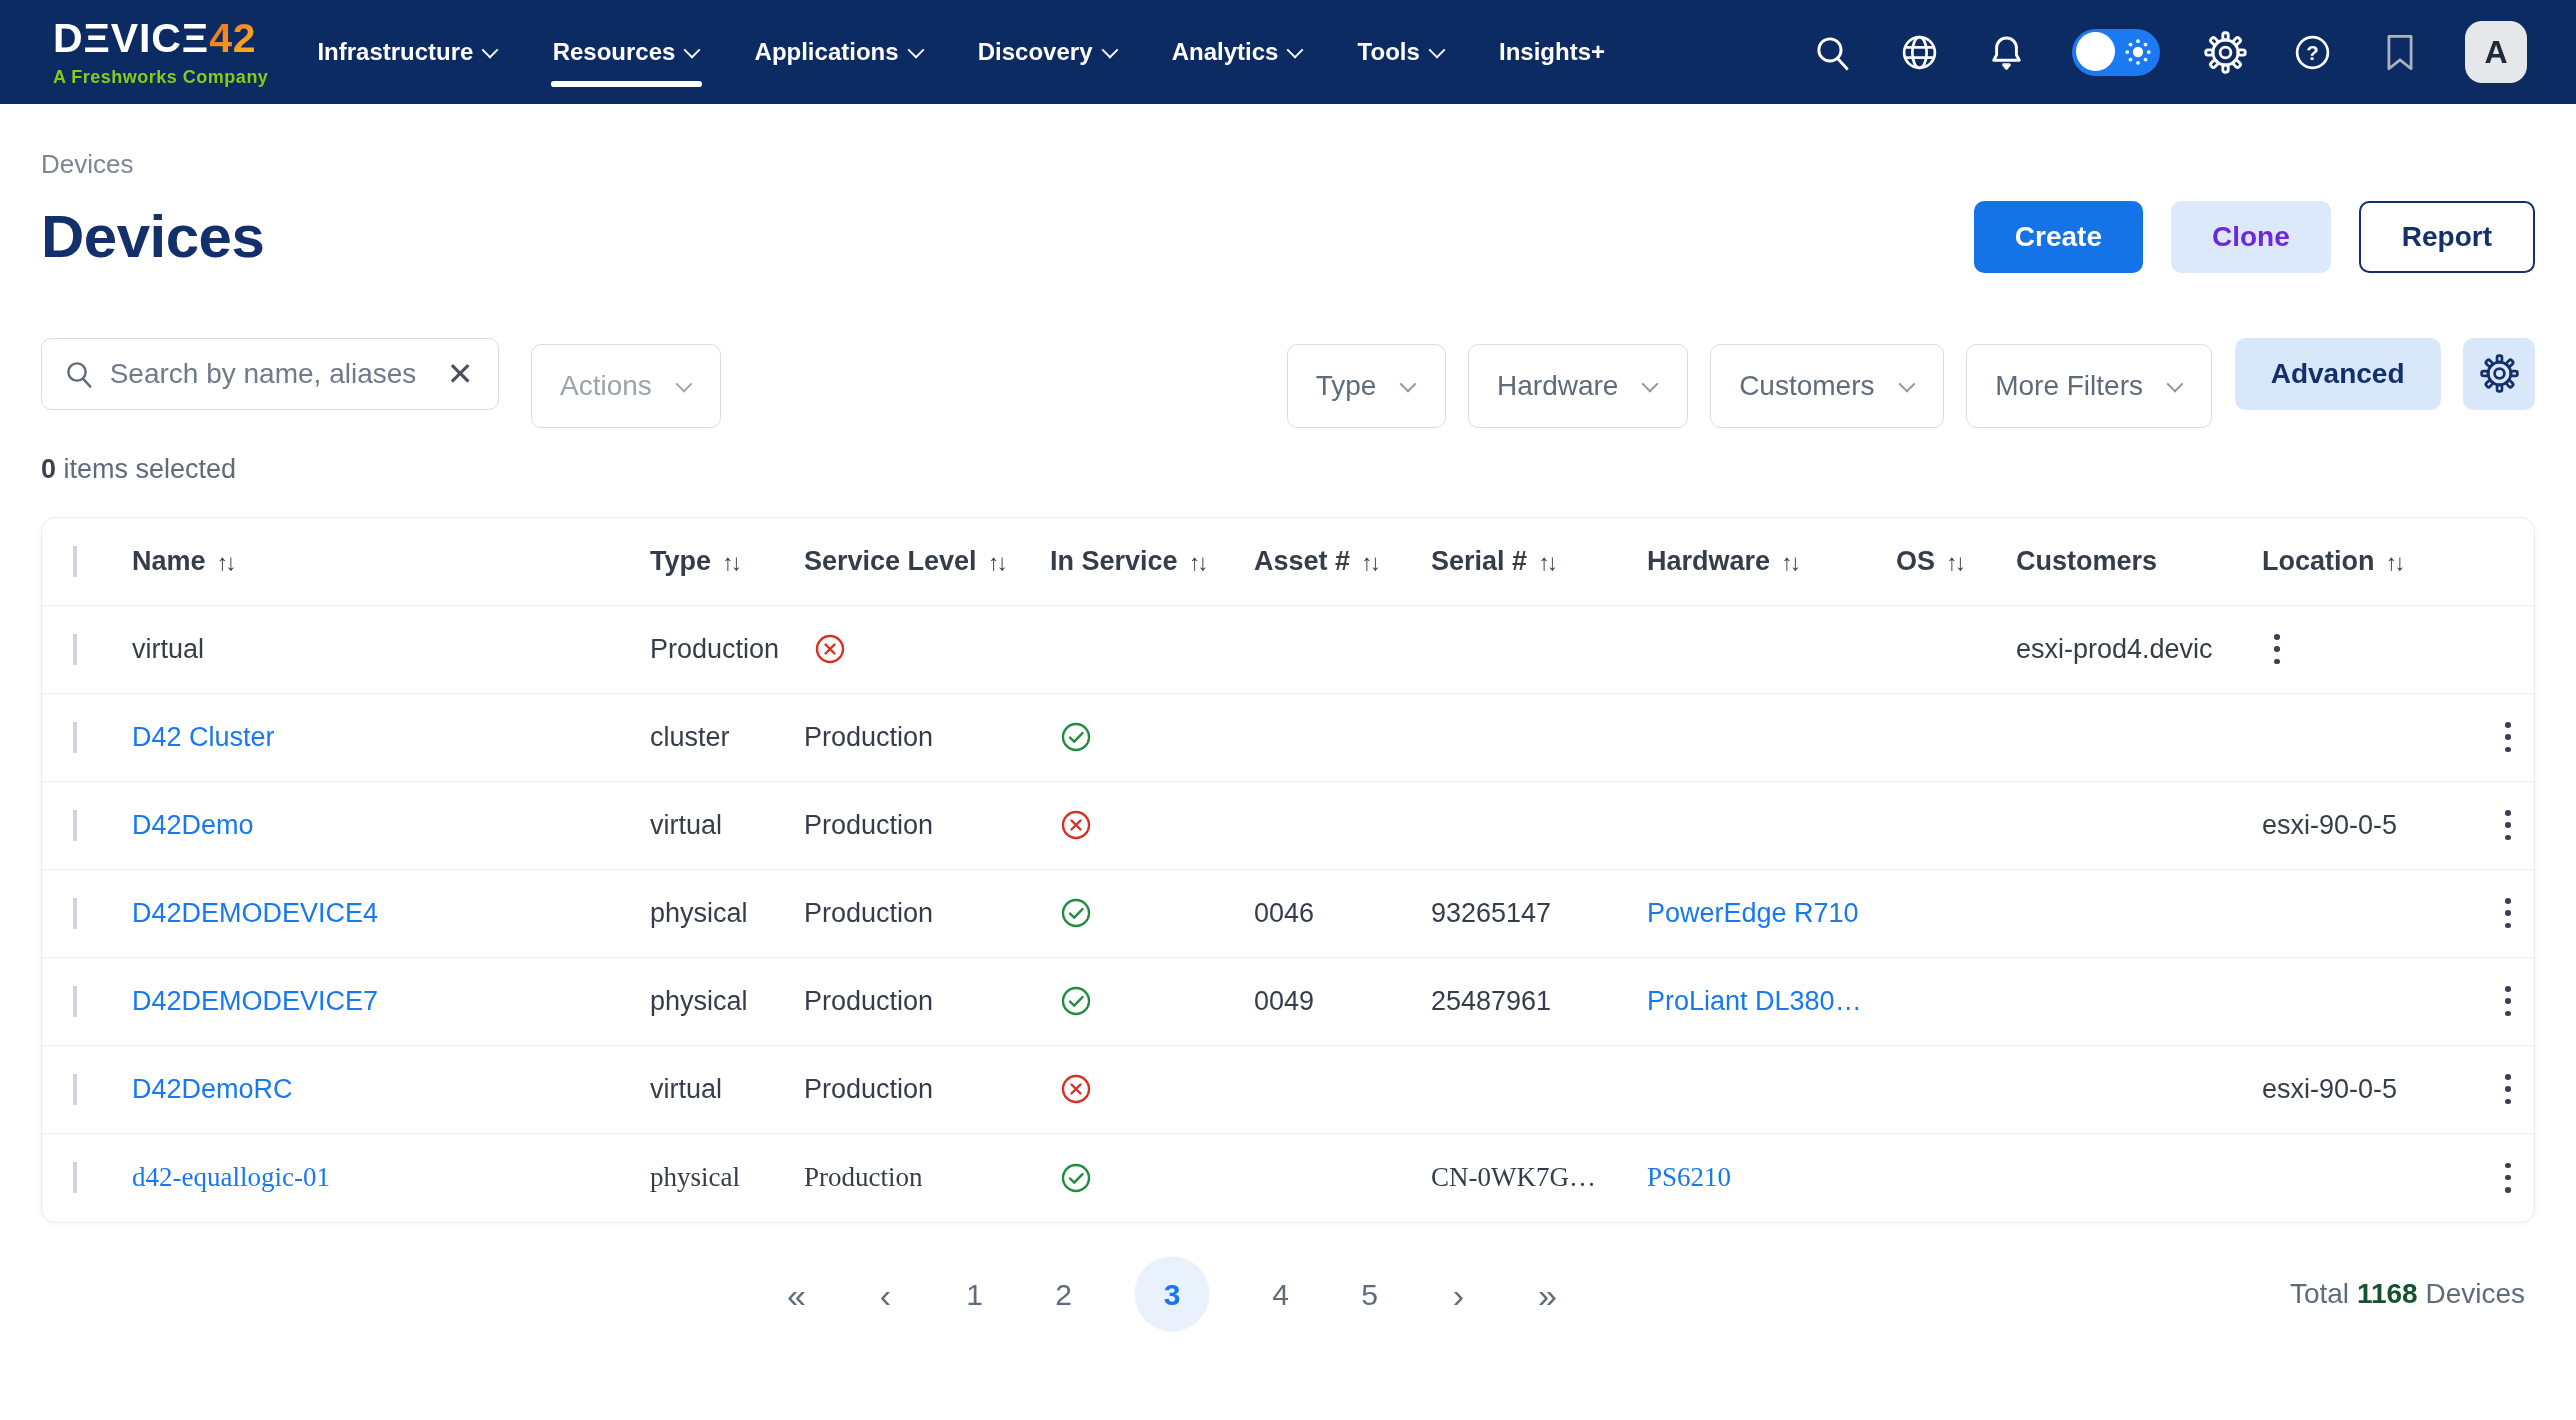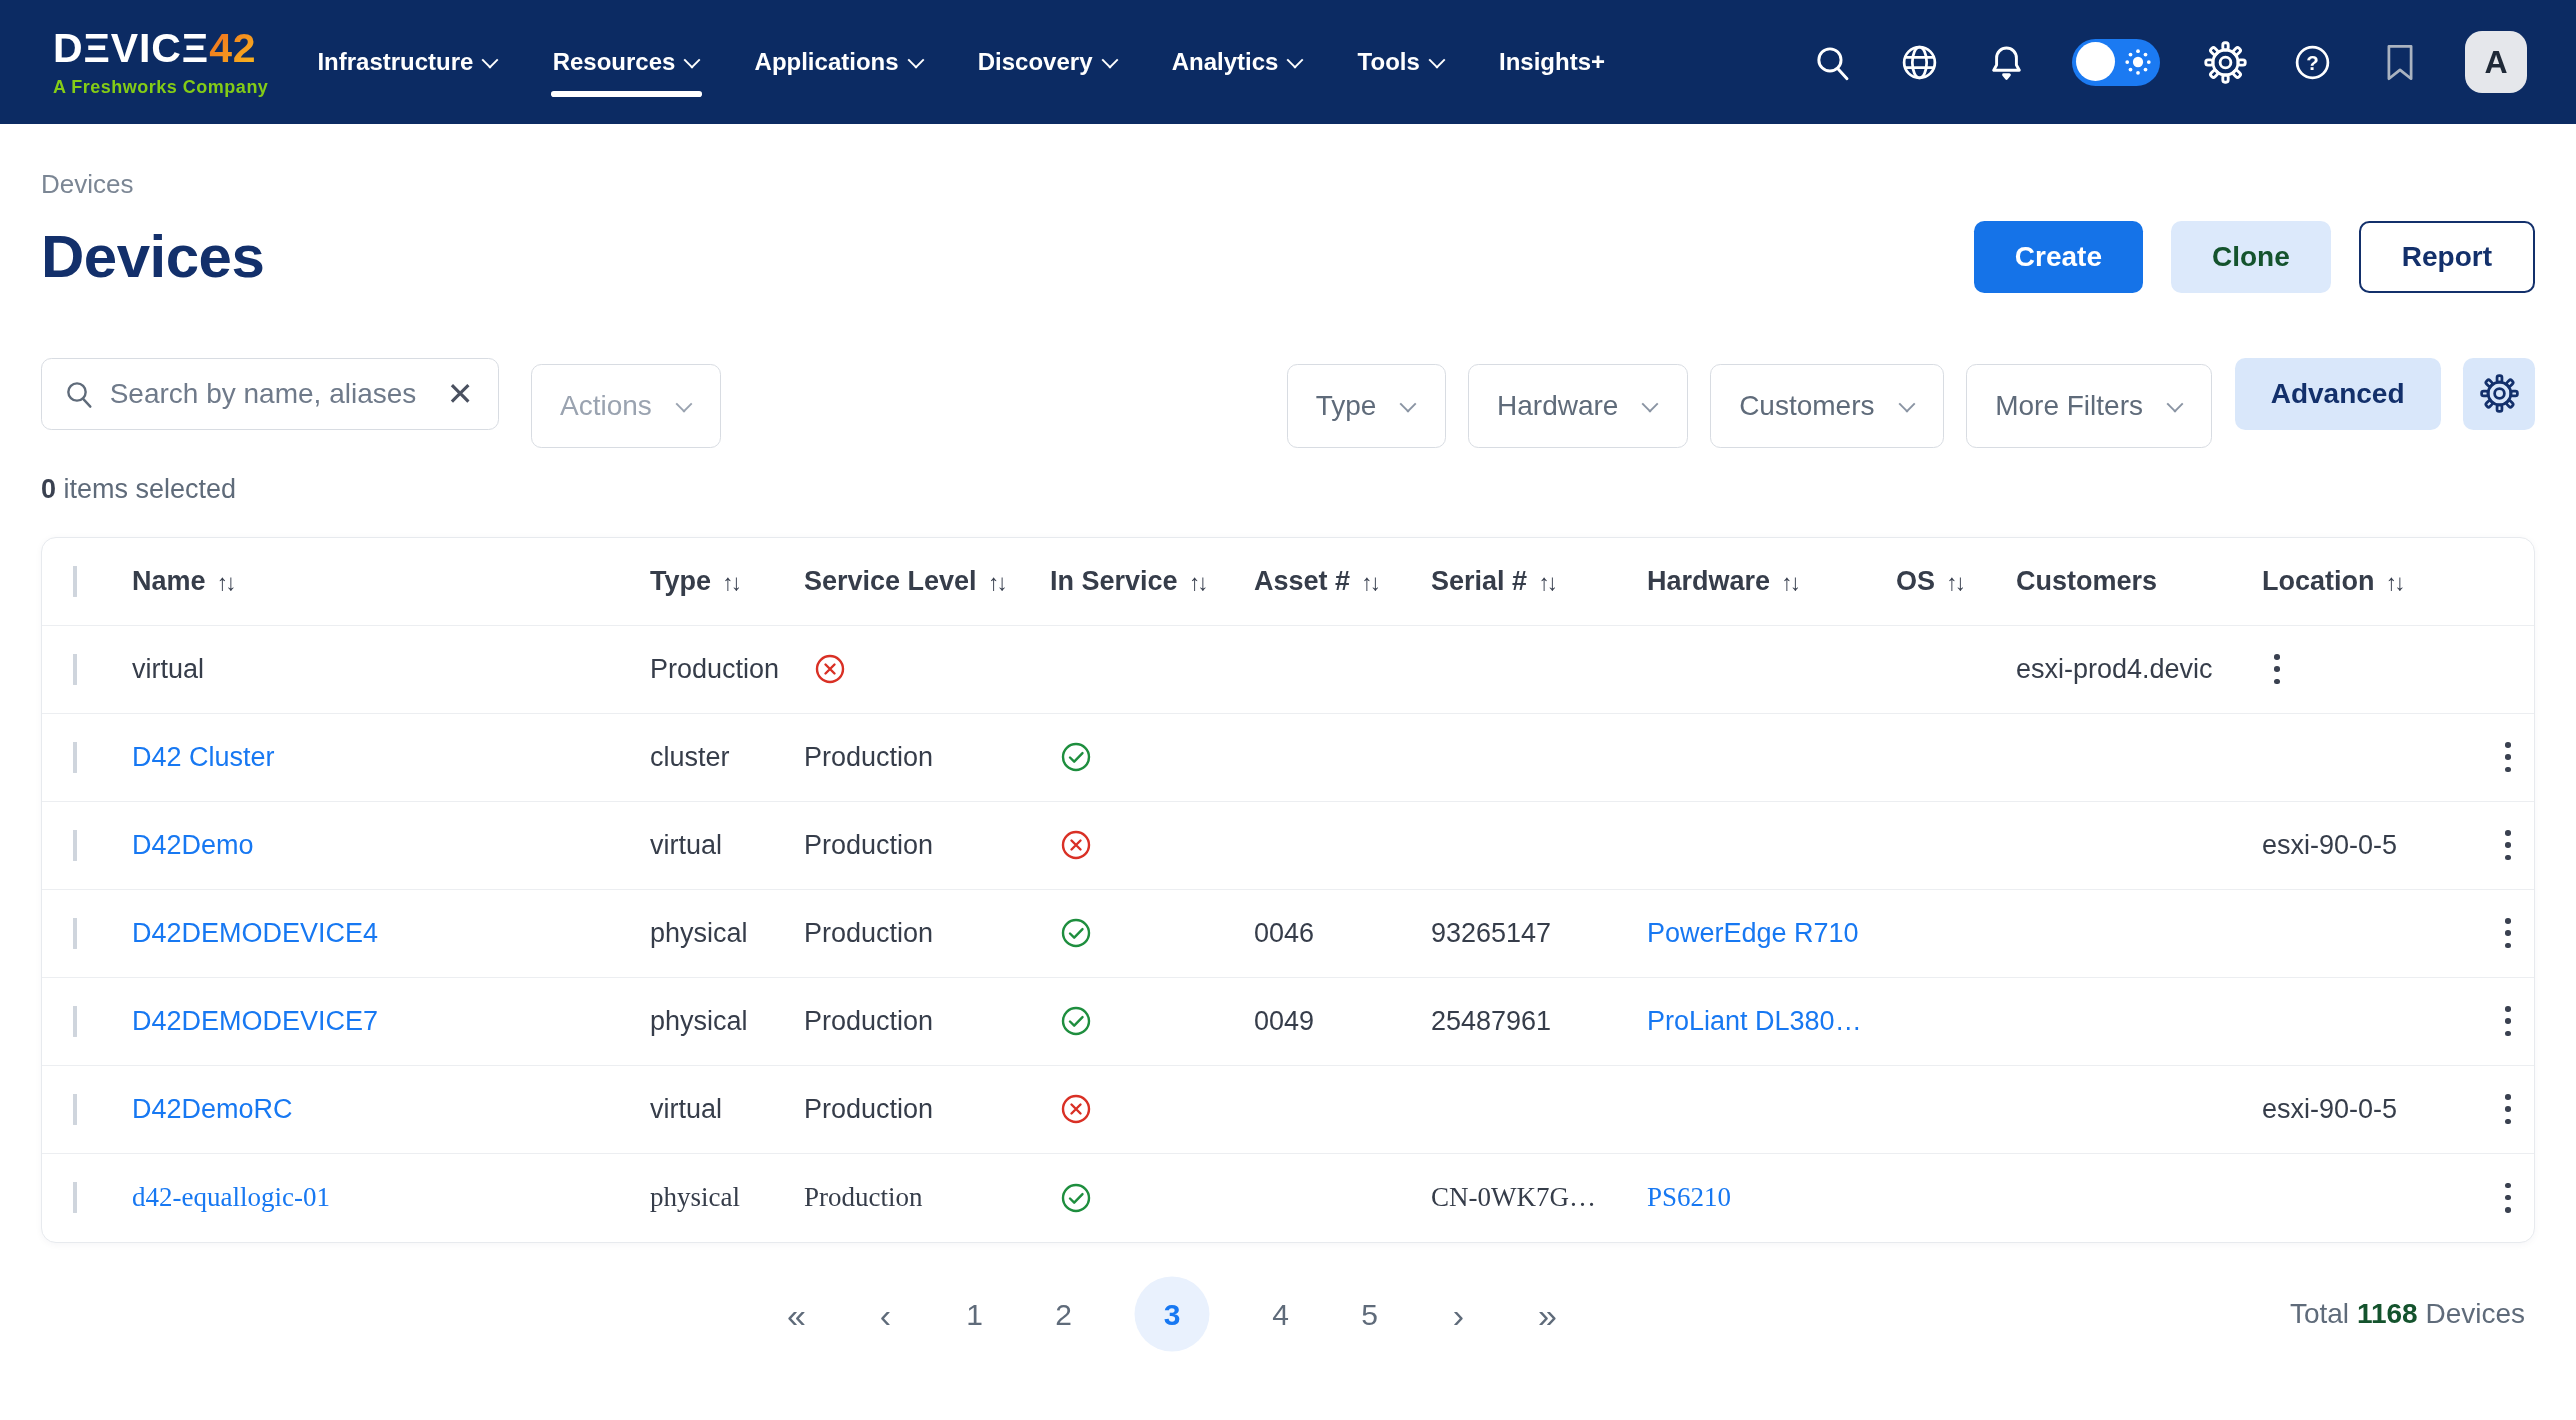--- a/index.html
+++ b/index.html
@@ -1,20 +1,20 @@
 <!DOCTYPE html>
 <html style="font-size:15px"><head>
 <meta charset="utf-8">
 <style>
   * { margin:0; padding:0; box-sizing:border-box; }
   html,body { width:2576px; height:1420px; overflow:hidden; background:#ffffff;
               font-family:"Liberation Sans", sans-serif; }
 
   
-  .navbar { height:124px; background:#0C2B63; display:flex; align-items:center; padding:0 49px 0 53px; }
+  .navbar { height:104px; background:#0C2B63; display:flex; align-items:center; padding:0 49px 0 53px; }
   .brand { display:flex; flex-direction:column; line-height:1; cursor:pointer; }
   .brand-row { font-size:41px; font-weight:800; letter-spacing:0.9px; color:#ffffff; }
   .brand-accent { background:linear-gradient(135deg,#ef6f1e 10%,#f9b520 90%);
                   -webkit-background-clip:text; background-clip:text; color:transparent; }
   .brand-tagline { color:#84cc16; font-size:18px; font-weight:700; margin-top:8.5px; letter-spacing:0.5px; }
 
   .nav-menu { display:flex; align-items:center; gap:54px; margin-left:49px; }
   .nav-item { position:relative; display:flex; align-items:center; gap:13px; color:#ffffff;
               font-size:24px; font-weight:600; cursor:pointer; padding:9.4px 0; }
   .nav-item.active::after { content:""; position:absolute; left:-1.9px; right:-1.9px; bottom:-11.3px;
@@ -37,21 +37,21 @@
   
   .content { padding:0 41px; }
   .breadcrumb { margin-top:45px; font-size:26px; color:#7B8694; cursor:pointer; width:max-content; }
   .title-row { display:flex; align-items:center; margin-top:20.7px; }
   .page-title { font-size:60px; font-weight:800; color:#13306B; letter-spacing:-0.5px; }
   .title-buttons { margin-left:auto; display:flex; gap:28px; }
   .btn { height:72px; border-radius:10.3px; font-size:28px; font-weight:600; display:flex;
          align-items:center; justify-content:center; padding:0 41px; cursor:pointer; border:none;
          font-family:"Liberation Sans", sans-serif; }
   .btn-primary { background:#1573E8; color:#ffffff; }
-  .btn-soft { background:#DCE9FB; color:#14532d;text-align:right; }
+  .btn-soft { background:#DCE9FB; color:#6d28d9;text-align:right; }
   .btn-outline { background:#ffffff; color:#13306B; border:2.8px solid #13306B; }
 
   
   .toolbar { display:flex; align-items:center; margin-top:47px; }
   .search-box { width:458px; height:72px; border:1.9px solid #D8DCE2; border-radius:10.3px; background:#fff;
                 display:flex; align-items:center; padding:0 20.7px; gap:15px; }
   .search-box input { border:none; outline:none; flex:1; font-size:28px; color:#0c4a6e; min-width:0;
                       font-family:"Liberation Sans", sans-serif; }
   .search-box input::placeholder { color:#6F7A8A; }
   .clear-x { font-size:32px; color:#4A5160; cursor:pointer; line-height:1; padding:0 3.8px; }

